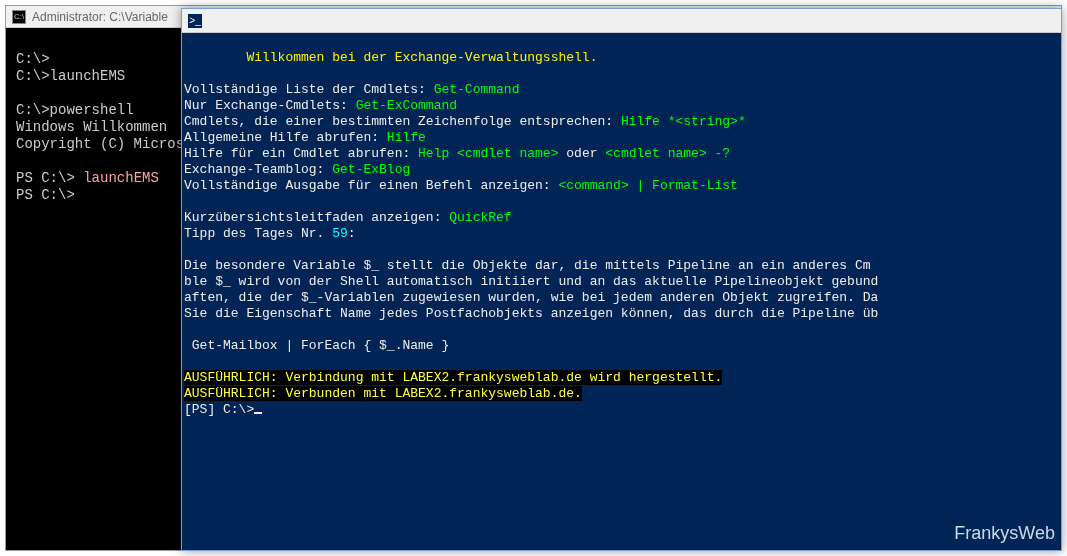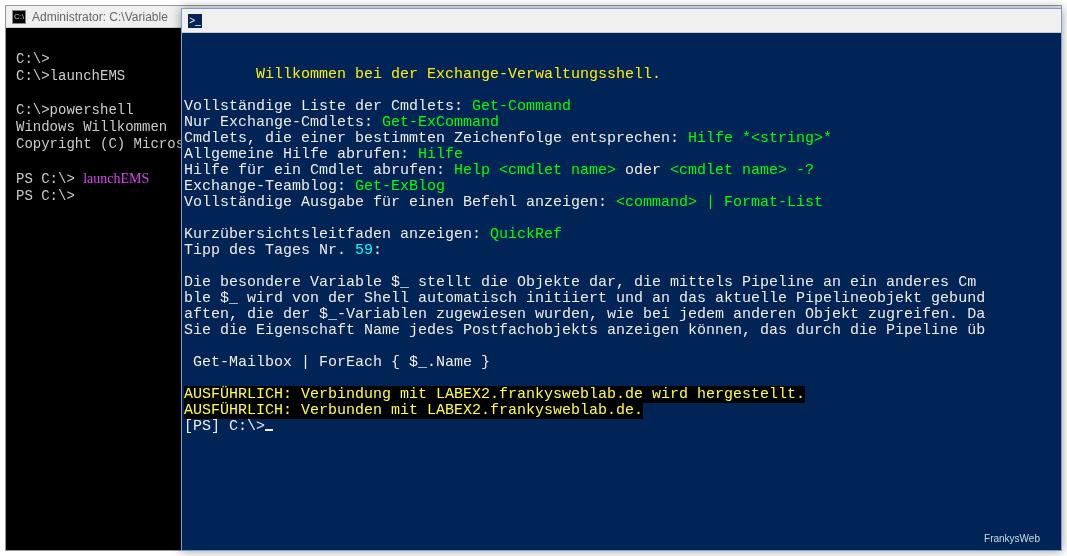--- a/index.html
+++ b/index.html
@@ -34,21 +34,21 @@
       display:flex; align-items:center; justify-content:center;
       font-size:8px; color:#ccc;
     }
     .cmd-body {
       padding:6px 10px;
       color:#ccc;
       font-size:14px;
       line-height:17px;
       white-space:pre;
     }
-    .cmd-body .yellow { color:#d946ef;font-family:Liberation Serif, serif; }
+    .cmd-body .yellow { color:#fca5a5; }
     
     .ps-window {
       position:absolute; left:181px; top:8px;
       width:881px; height:543px;
       border:1px solid #7a9fd0;
       background:#012456;
       box-shadow:0 0 10px rgba(0,0,0,.4);
     }
     .ps-title {
       height:24px;
@@ -60,45 +60,45 @@
       font-size:12px; color:#333;
       gap:6px;
     }
     .ps-icon {
       width:14px; height:14px;
       background:#012456;
       display:flex; align-items:center; justify-content:center;
       color:#fff; font-size:10px;
     }
     .ps-body {
-      padding:18px 2px;
+      padding:1px 2px;
       color:#eee;
-      font-size:15px;
+      font-size:13px;
       line-height:16px;
       white-space:pre;
       overflow:hidden;
     }
     .ps-body .green { color:#00ff00; }
     .ps-body .cyan { color:#00ffff; }
     .ps-body .yellow { color:#fff000; }
     .ps-body .verbose {
       background:#000;
       color:#ffff40;
       display:inline;
     }
     .cursor {
       display:inline-block;
       width:8px; height:2px;
       background:#eee;
       vertical-align:-1px;
     }
     .watermark {
-      position:absolute; right:27px; bottom:12px;
+      position:absolute; right:12px; bottom:12px;
       font-family:"Segoe UI",Tahoma,sans-serif;
-      font-size:10px; color:#c9dbe8;
+      font-size:18px; color:#c9dbe8;
     }
   </style>
 </head>
 <body>
 
 <div class="cmd-window">
   <div class="cmd-title">
     <span class="cmd-icon">C:\</span>
     <span>Administrator: C:\Variable</span>
   </div>

